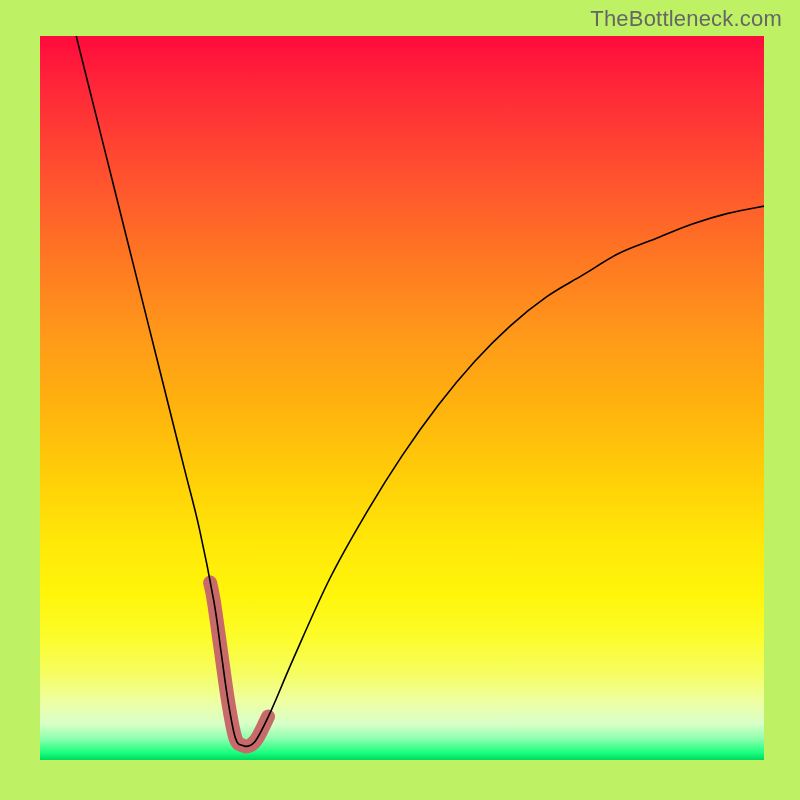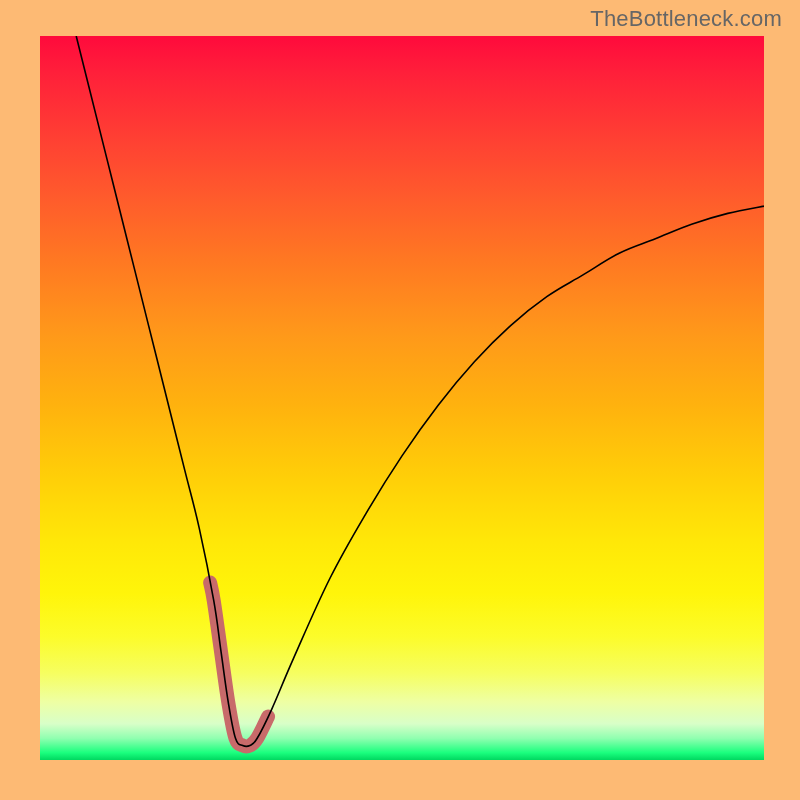--- a/index.html
+++ b/index.html
@@ -8,21 +8,21 @@
     width: 800px;
     height: 800px;
     background: #000;
     overflow: hidden;
     font-family: Arial, Helvetica, sans-serif;
   }
   .frame {
     position: relative;
     width: 800px;
     height: 800px;
-    background: #fdba74;
+    background: #bef264;
   }
   .watermark {
     position: absolute;
     top: 6px;
     right: 18px;
     color: #666;
     font-size: 22px;
     font-weight: 500;
     letter-spacing: 0.2px;
     z-index: 20;

